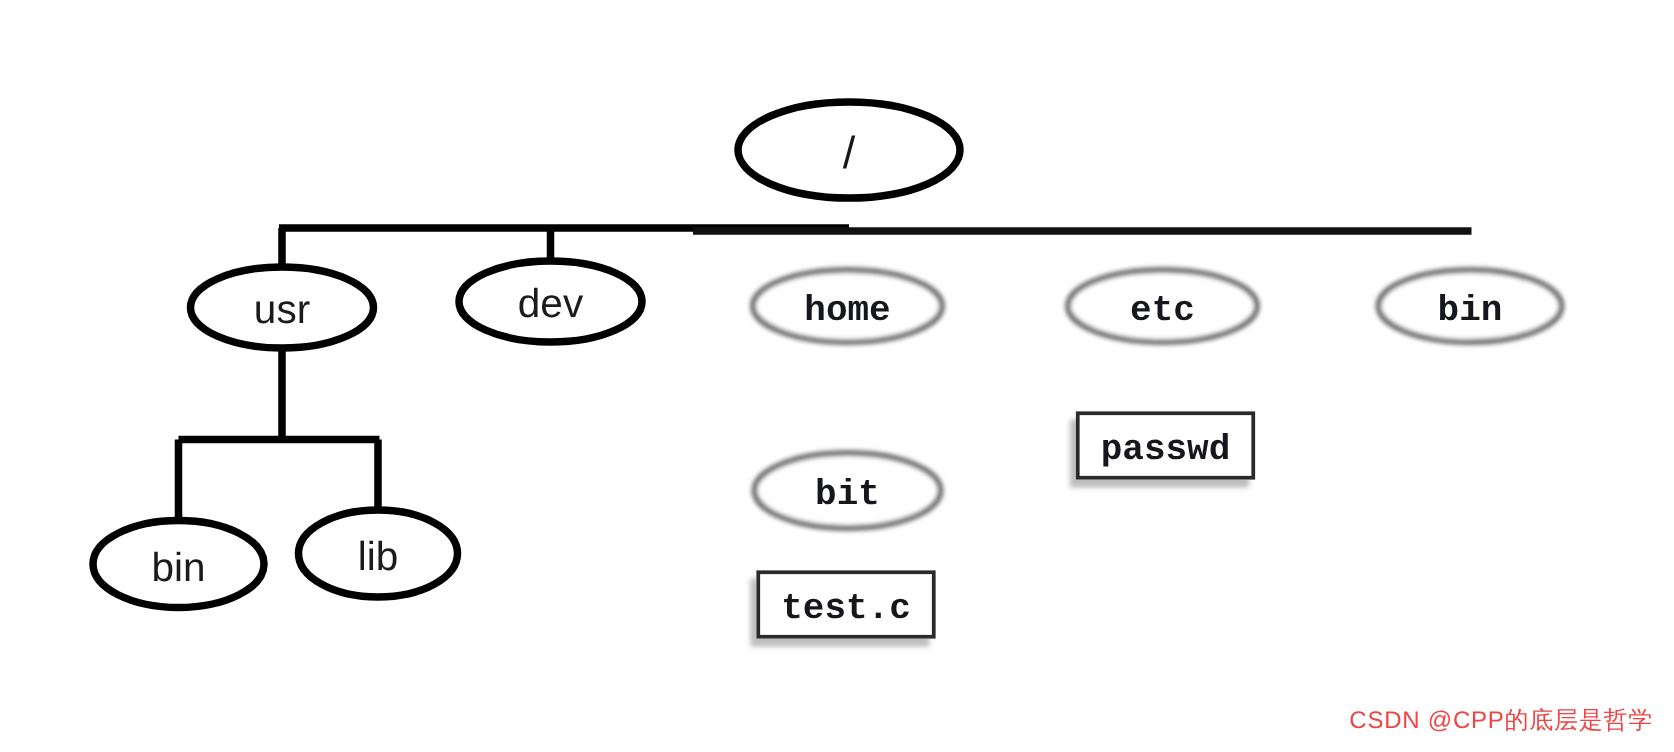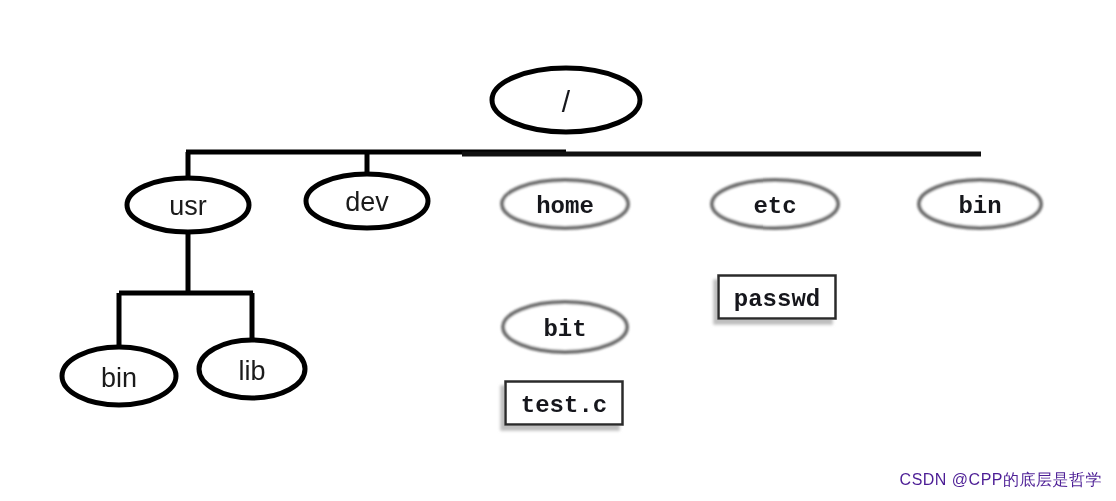--- a/index.html
+++ b/index.html
@@ -44,21 +44,21 @@
     font-family: "Liberation Sans", sans-serif;
     font-size: 30px;
     fill: #16171c;
   }
   .watermark {
     position: absolute;
     right: 14px;
     bottom: 10px;
     font-family: "Liberation Sans", sans-serif;
     font-size: 16px;
-    color: #4c1d95;
+    color: #ef4444;
     letter-spacing: 0.5px;
     white-space: nowrap;
     user-select: none;
   }
 </style>
 </head>
 <body>
 
 <div id="diagram-root">
 

